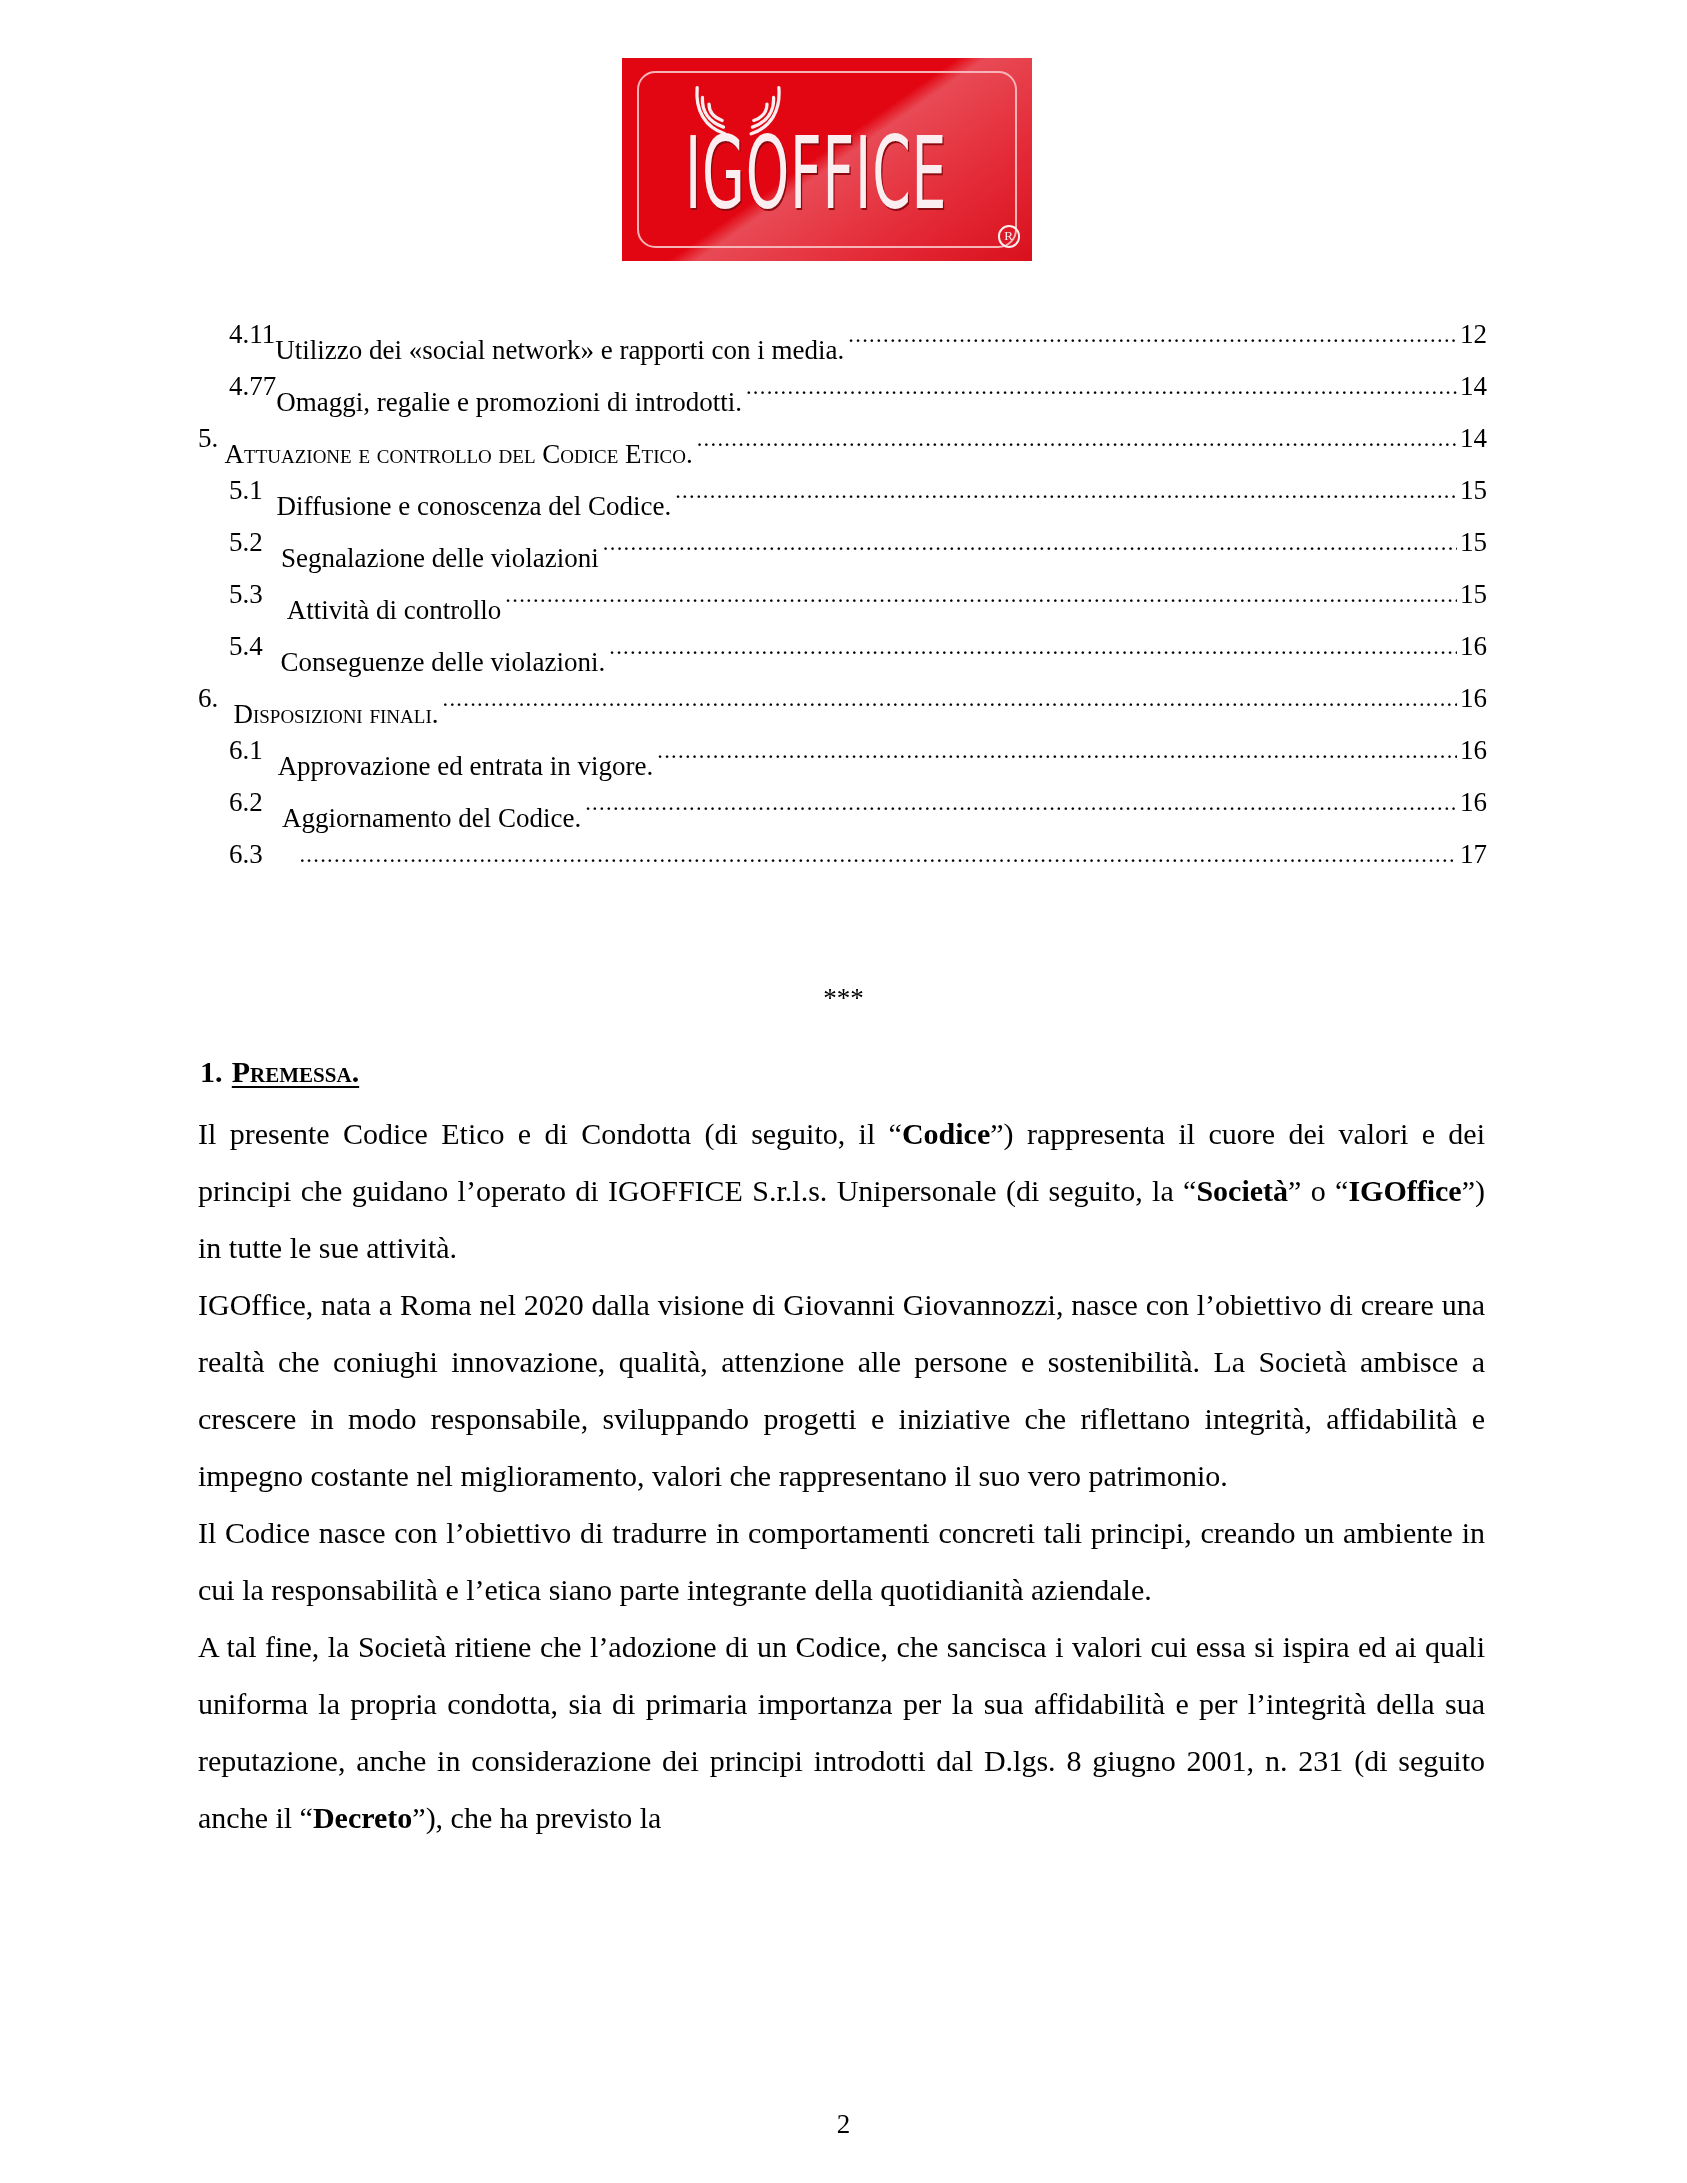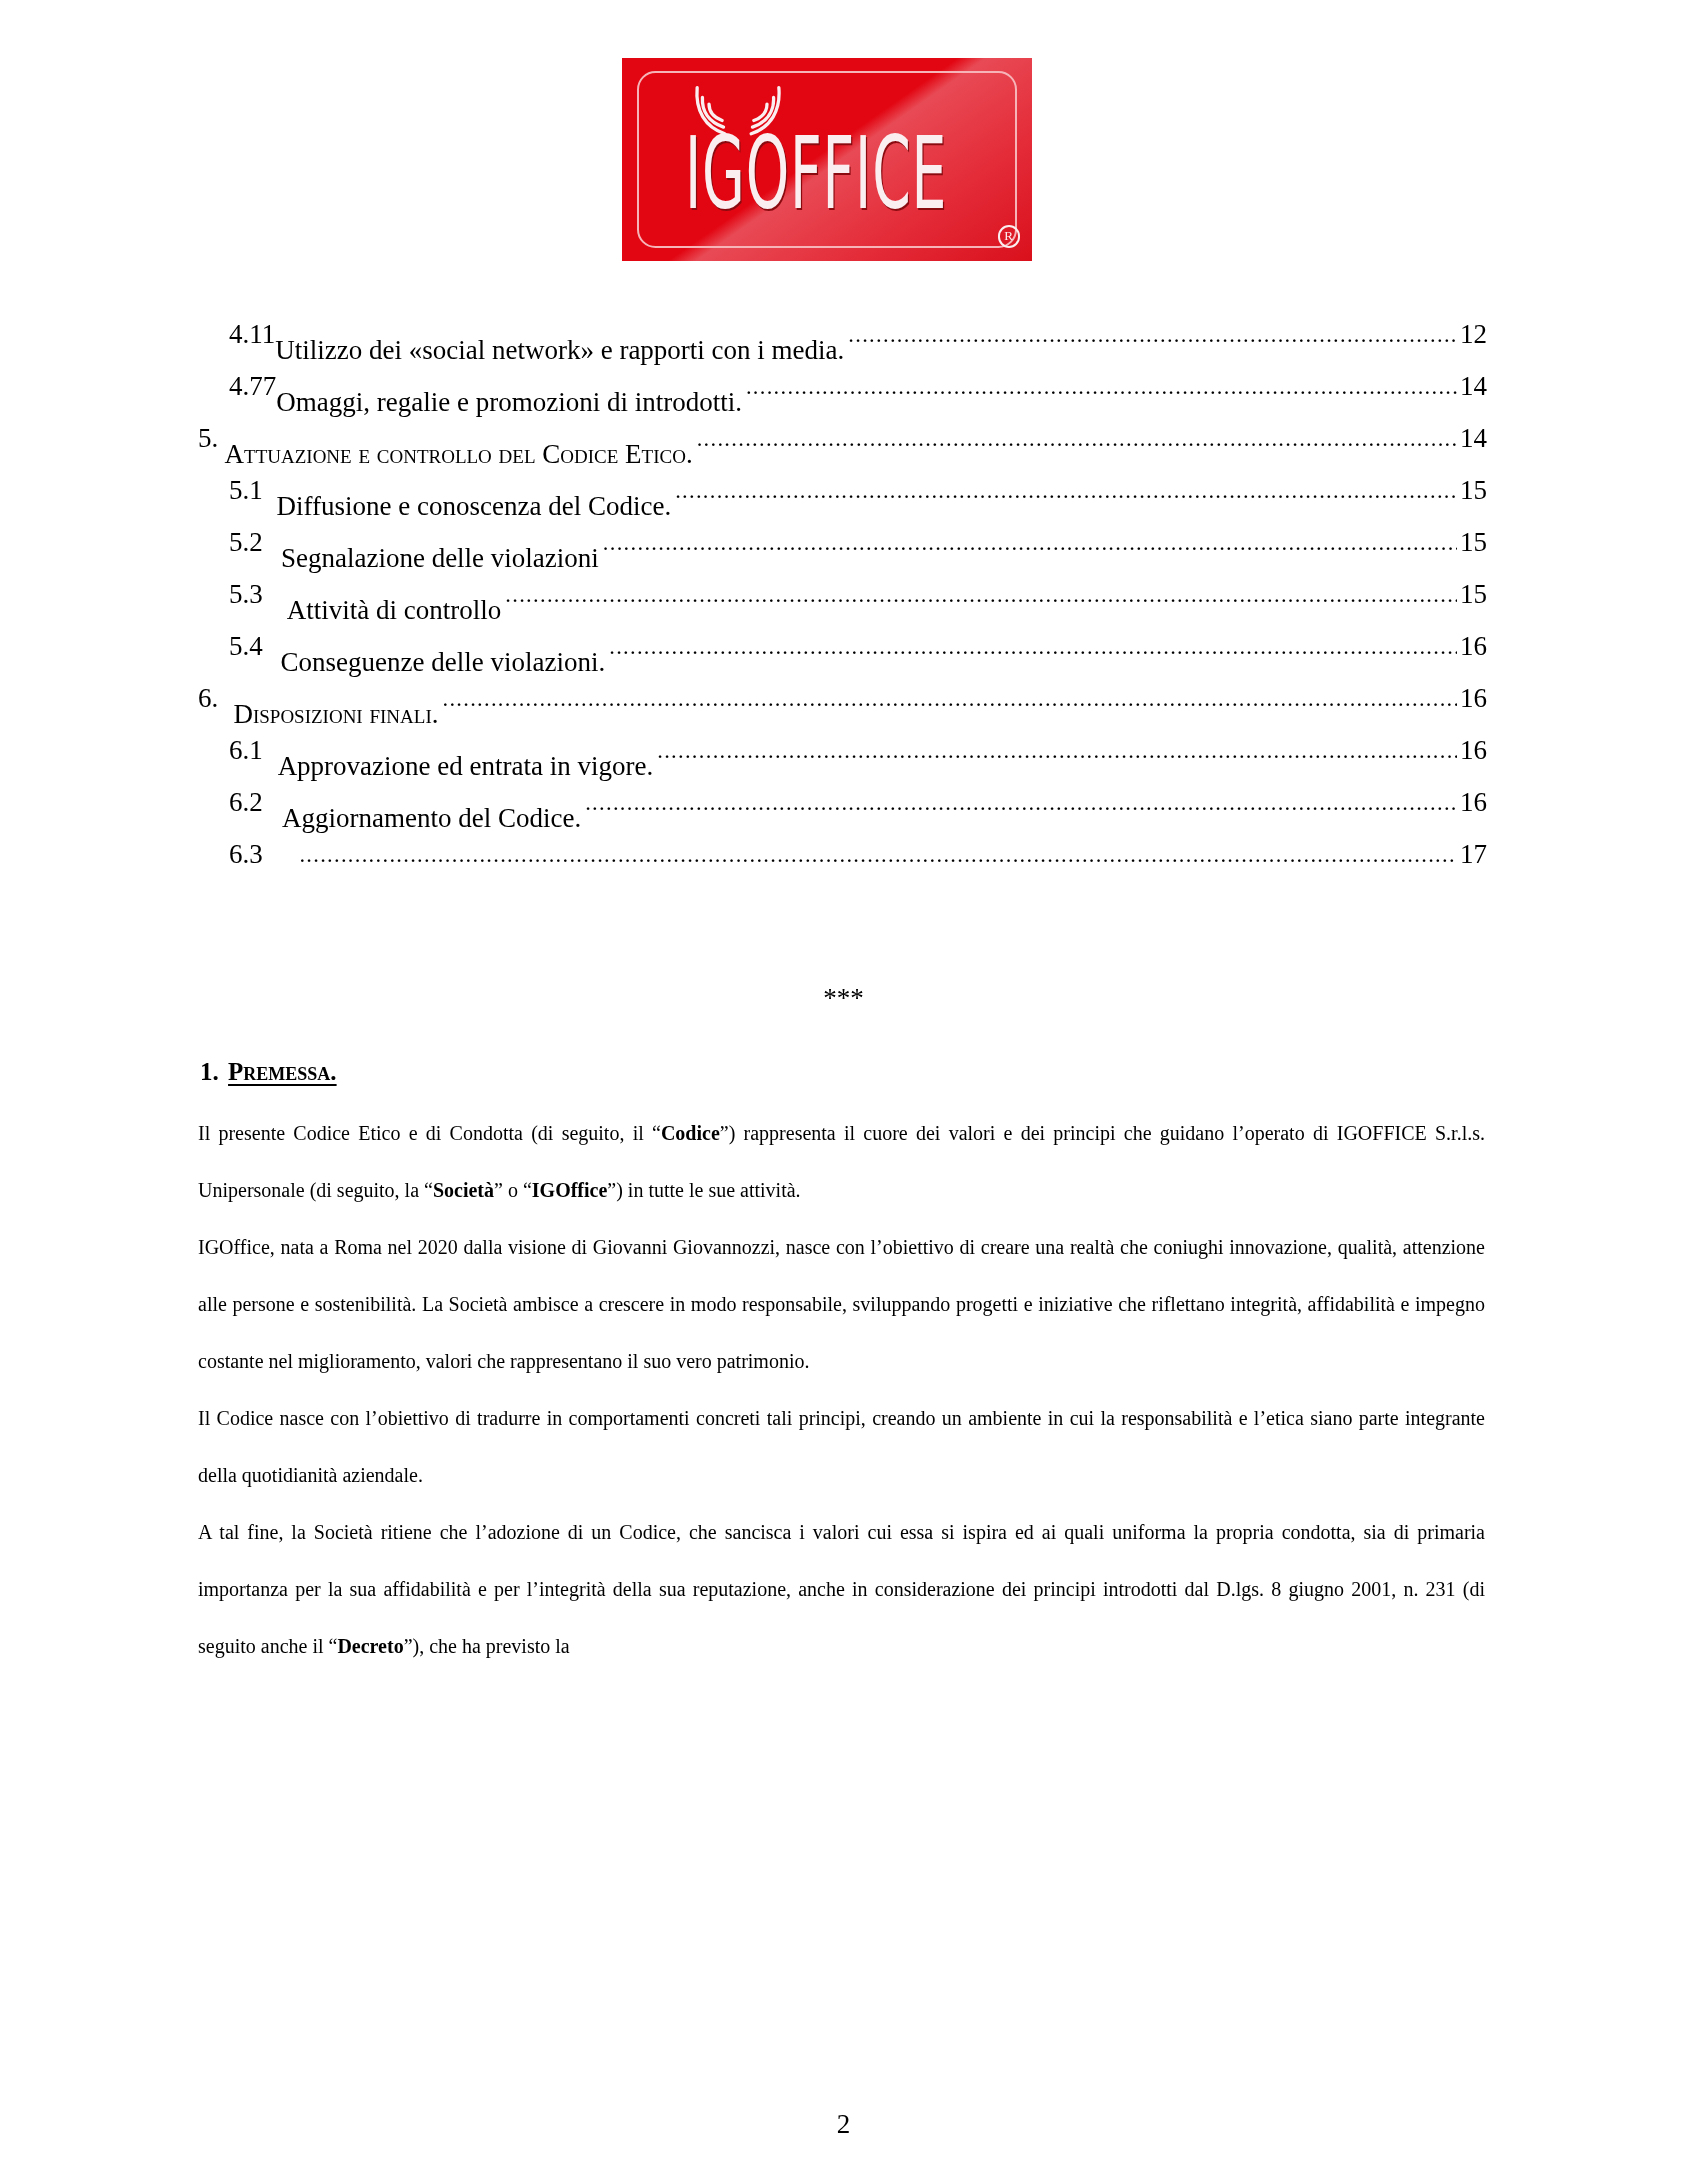--- a/index.html
+++ b/index.html
@@ -28,25 +28,25 @@
   .toc-row.l2 .toc-num { width: 101px; padding-left: 31px; }
   .toc-row.l1 .toc-num { width: 58px; padding-left: 0; }
   .toc-title { flex: 0 0 auto; padding-right: 4px; margin-top: 32px; }
   .toc-row.l1 .toc-title { font-variant: small-caps; font-family: Liberation Serif, serif; }
   .toc-leader { flex: 1 1 auto; overflow: hidden; white-space: nowrap; letter-spacing: 1.3px; font-size: 22.5px; }
   .toc-leader::before { content: "................................................................................................................................................................................................................................................"; }
   .toc-page { flex: 0 0 auto; padding-left: 2.6px; }
 
   .stars { position: absolute; left: 0; width: 1687px; top: 978px; text-align: center; font-size: 27px; line-height: 40px; }
 
-  .heading { position: absolute; left: 200px; top: 1052px; font-size: 25px; font-weight: bold; line-height: 40px; text-align: center; }
+  .heading { position: absolute; left: 200px; top: 1052px; font-size: 30px; font-weight: bold; line-height: 40px; text-align: center; }
   .heading .h-num { margin-right: 9.3px; }
   .heading .h-title { font-variant: small-caps; text-decoration: underline; text-underline-offset: 4px; text-decoration-thickness: 2px; }
 
-  .body-text { position: absolute; left: 198px; top: 1105px; width: 1287px; font-size: 20px; line-height: 57px; }
+  .body-text { position: absolute; left: 198px; top: 1105px; width: 1287px; font-size: 30px; line-height: 57px; }
   .body-text p { margin: 0; text-align: justify; }
   .body-text b { font-weight: bold; }
 
   .page-num { position: absolute; left: 0; width: 1687px; top: 2104px; text-align: center; font-size: 27px; line-height: 40px; }
 </style>
 </head>
 <body>
 
 <div class="logo">
   <div class="logo-frame"></div>

